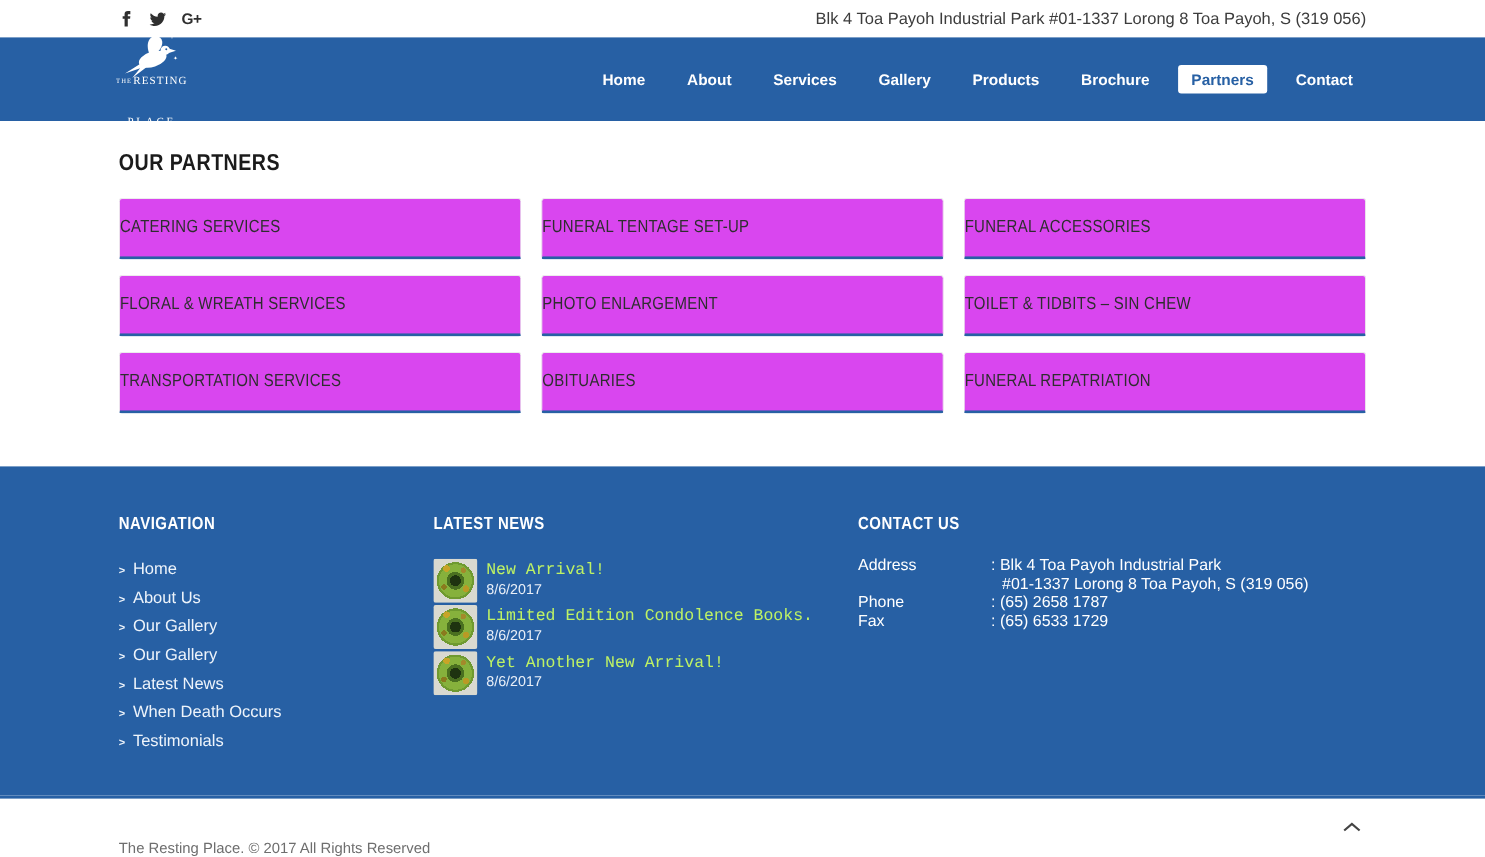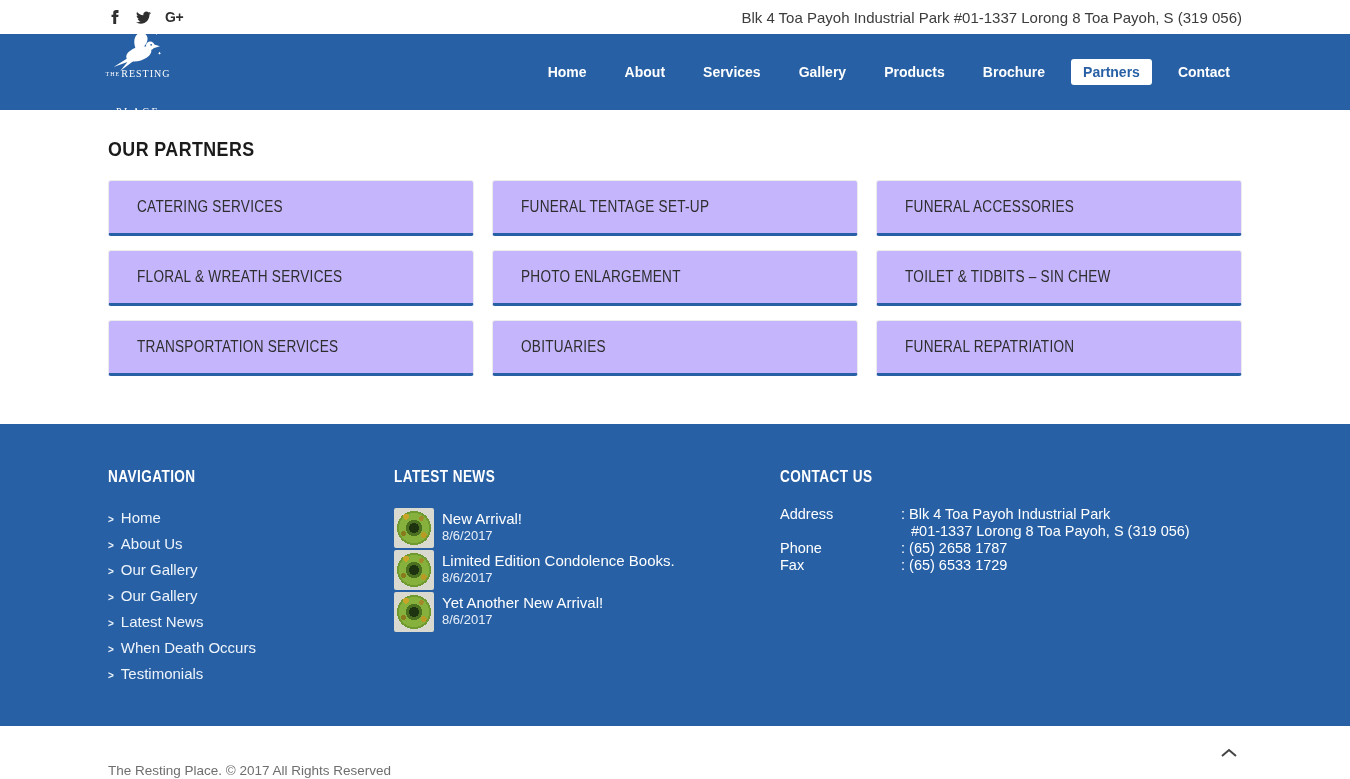--- a/index.html
+++ b/index.html
@@ -41,24 +41,24 @@
   .main { flex:0 0 314px; background:#fff; }
   .main .container { padding-top:27px; }
   .condensed { display:inline-block; transform:scaleX(.85); transform-origin:0 50%; white-space:nowrap; }
   .section-title { font-size:21px; font-weight:bold; color:#1b1b1b; letter-spacing:.5px; }
   .cards {
     margin-top:19px;
     display:grid; grid-template-columns:repeat(3,1fr);
     column-gap:18px; row-gap:14px;
   }
   .card {
-    height:56px; background:#c4b5fd;
+    height:56px; background:#d946ef;
     border:1px solid #ececec; border-bottom:3px solid #2760a4;
     border-radius:3px;
-    display:flex; align-items:center; padding-left:28px;
+    display:flex; align-items:center; 
     cursor:pointer;
   }
   .card span { font-size:16px; color:#2e2e2e; letter-spacing:.3px; }
 
   
   .footer { flex:0 0 299px; background:#2760a4; color:#fff; }
   .footer .container { padding-top:44px; display:grid; grid-template-columns:286px 386px auto; }
   .f-title { font-size:16px; font-weight:bold; color:#fff; letter-spacing:.5px; }
   .f-nav ul { list-style:none; margin-top:20px; }
   .f-nav li { line-height:24px; }
@@ -70,21 +70,21 @@
   .news-thumb {
     width:40px; height:40px; border-radius:2px; flex:0 0 40px;
     background:
       radial-gradient(circle at 30% 22%, #c8a427 0 3px, rgba(0,0,0,0) 3px),
       radial-gradient(circle at 74% 68%, #b99a25 0 3px, rgba(0,0,0,0) 3px),
       radial-gradient(circle at 24% 64%, #8a7a1e 0 2.5px, rgba(0,0,0,0) 2.5px),
       radial-gradient(circle at 68% 26%, #a3892b 0 2.5px, rgba(0,0,0,0) 2.5px),
       radial-gradient(circle at 50% 50%, #1e3310 0 5px, #4a7020 5px 8px, #86b13c 8px 15px, #6f9a30 15px 17px, #d9d9d0 17px);
   }
   .news-body { padding-top:2px; }
-  .news-title { font-size:15px; color:#ffffff; }
+  .news-title { font-size:15px; color:#bef264;font-family:Liberation Mono, monospace; }
   .news-date { font-size:13px; color:#e9eff8; margin-top:1px; }
 
   .contact-rows { margin-top:20px; font-size:14.5px; }
   .c-row { display:grid; grid-template-columns:74px auto; line-height:17px;gap:47px; }
   .c-val2 { padding-left:10px; }
 
   
   .bottombar { flex:1; background:#fff; border-top:3px solid #2760a4; }
   .bottombar .container { height:53px; display:flex; align-items:center; justify-content:space-between; }
   .copyright { font-size:13.5px; color:#6e6e6e;margin-top:36px; }

